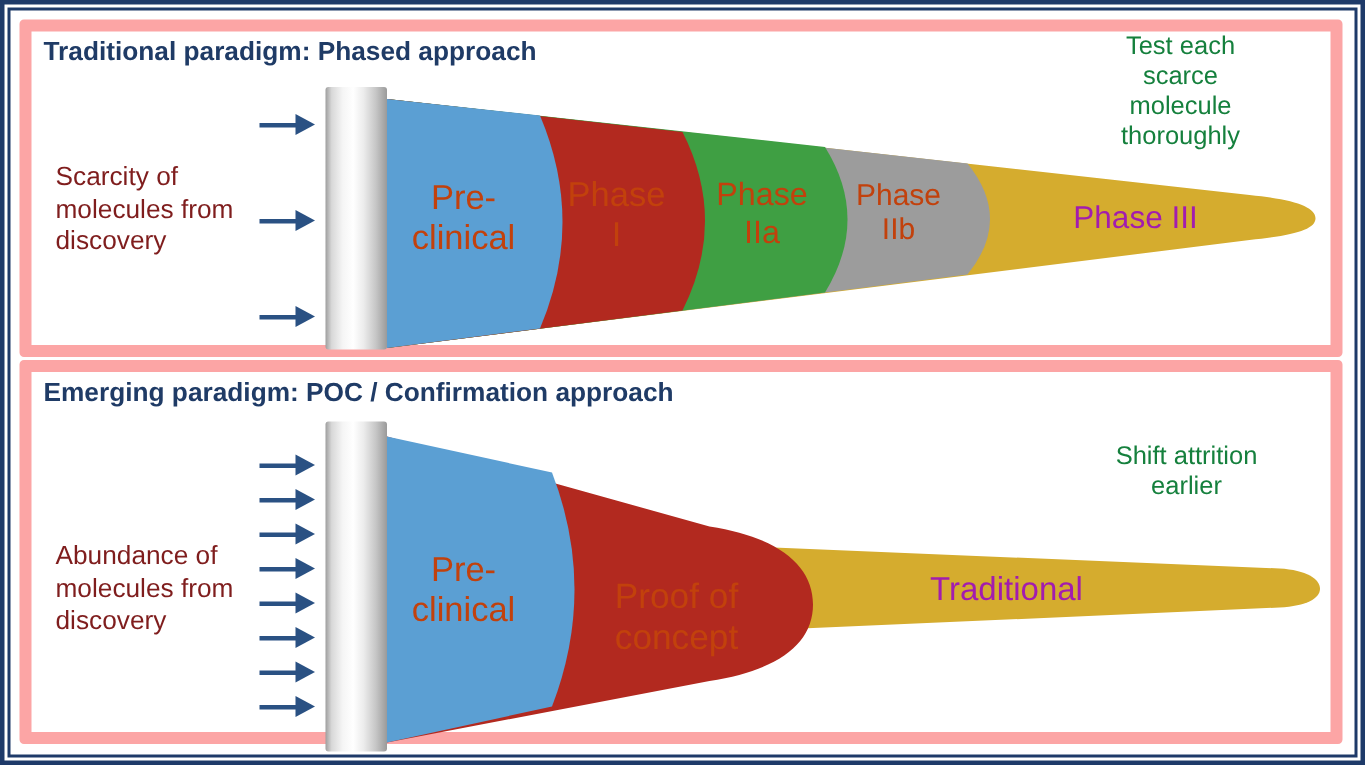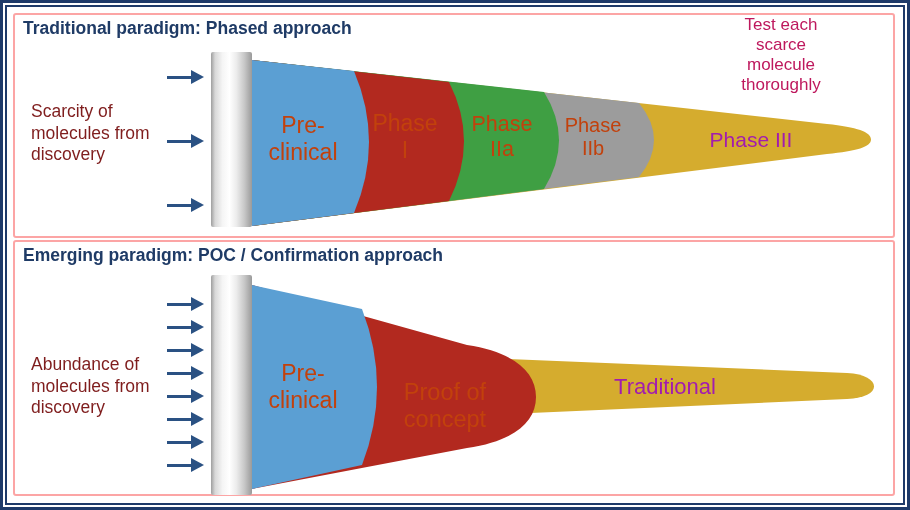--- a/index.html
+++ b/index.html
@@ -2,34 +2,34 @@
 <html><head>
 <meta charset="utf-8">
 <style>
   html,body{margin:0;padding:0;background:#fff;}
   .stage{position:relative;width:910px;height:510px;background:#1E3A69;
          font-family:"Liberation Sans",sans-serif;overflow:hidden;}
   .frame-white{position:absolute;inset:3px;background:#ffffff;}
   .frame-line{position:absolute;inset:5px;border:2px solid #1E3A69;background:#ffffff;}
 
   .panel{position:absolute;left:13px;width:882px;background:#ffffff;
-         border:2px solid #fca5a5;border-radius:3px;box-sizing:border-box;}
+         border:8px solid #fca5a5;border-radius:3px;box-sizing:border-box;}
   .panel1{top:13px;height:225px;}
   .panel2{top:240px;height:256px;}
 
   .panel-title{position:absolute;left:8px;top:3px;font-size:17.5px;font-weight:bold;
                color:#1F3B66;white-space:nowrap;}
 
   .side-label{position:absolute;left:16px;font-size:17.5px;line-height:21.5px;
               color:#7f1d1d;white-space:pre-line;}
   .sl1{top:86px;}
   .sl2{top:100px;margin-top:12px;}
 
   .annotation{position:absolute;transform:translate(-50%,-50%);text-align:center;
-              font-size:17px;line-height:20px;color:#be185d;white-space:pre-line;}
+              font-size:17px;line-height:20px;color:#15803d;white-space:pre-line;}
   .anno1{left:766px;top:40px;}
   .anno2{left:770px;top:66px;}
 
   .arrows{position:absolute;left:152px;display:flex;flex-direction:column;
           justify-content:space-between;}
   .arrows1{top:55px;height:143px;}
   .arrows2{top:55px;height:176px;}
   .arrow{position:relative;width:38px;height:15px;}
   .arrow::before{content:"";position:absolute;left:0;top:6px;width:25px;height:3px;background:#2A5183;}
   .arrow::after{content:"";position:absolute;left:24px;top:0;width:0;height:0;
@@ -88,20 +88,21 @@
     <div class="seg-label seg-light" style="left:578px;top:122px;font-size:20px">Phase
 IIb</div>
     <div class="seg-label seg-dark" style="left:736px;top:125px;font-size:21px">Phase III</div>
   </div>
 
   <div class="panel panel2">
     <div class="panel-title">Emerging paradigm: POC / Confirmation approach</div>
     <div class="side-label sl2">Abundance of
 molecules from
 discovery</div>
+    <div class="annotation anno2">Shift attrition earlier</div>
     <div class="arrows arrows2">
         <div class="arrow"></div>
         <div class="arrow"></div>
         <div class="arrow"></div>
         <div class="arrow"></div>
         <div class="arrow"></div>
         <div class="arrow"></div>
         <div class="arrow"></div>
         <div class="arrow"></div>
       </div>

